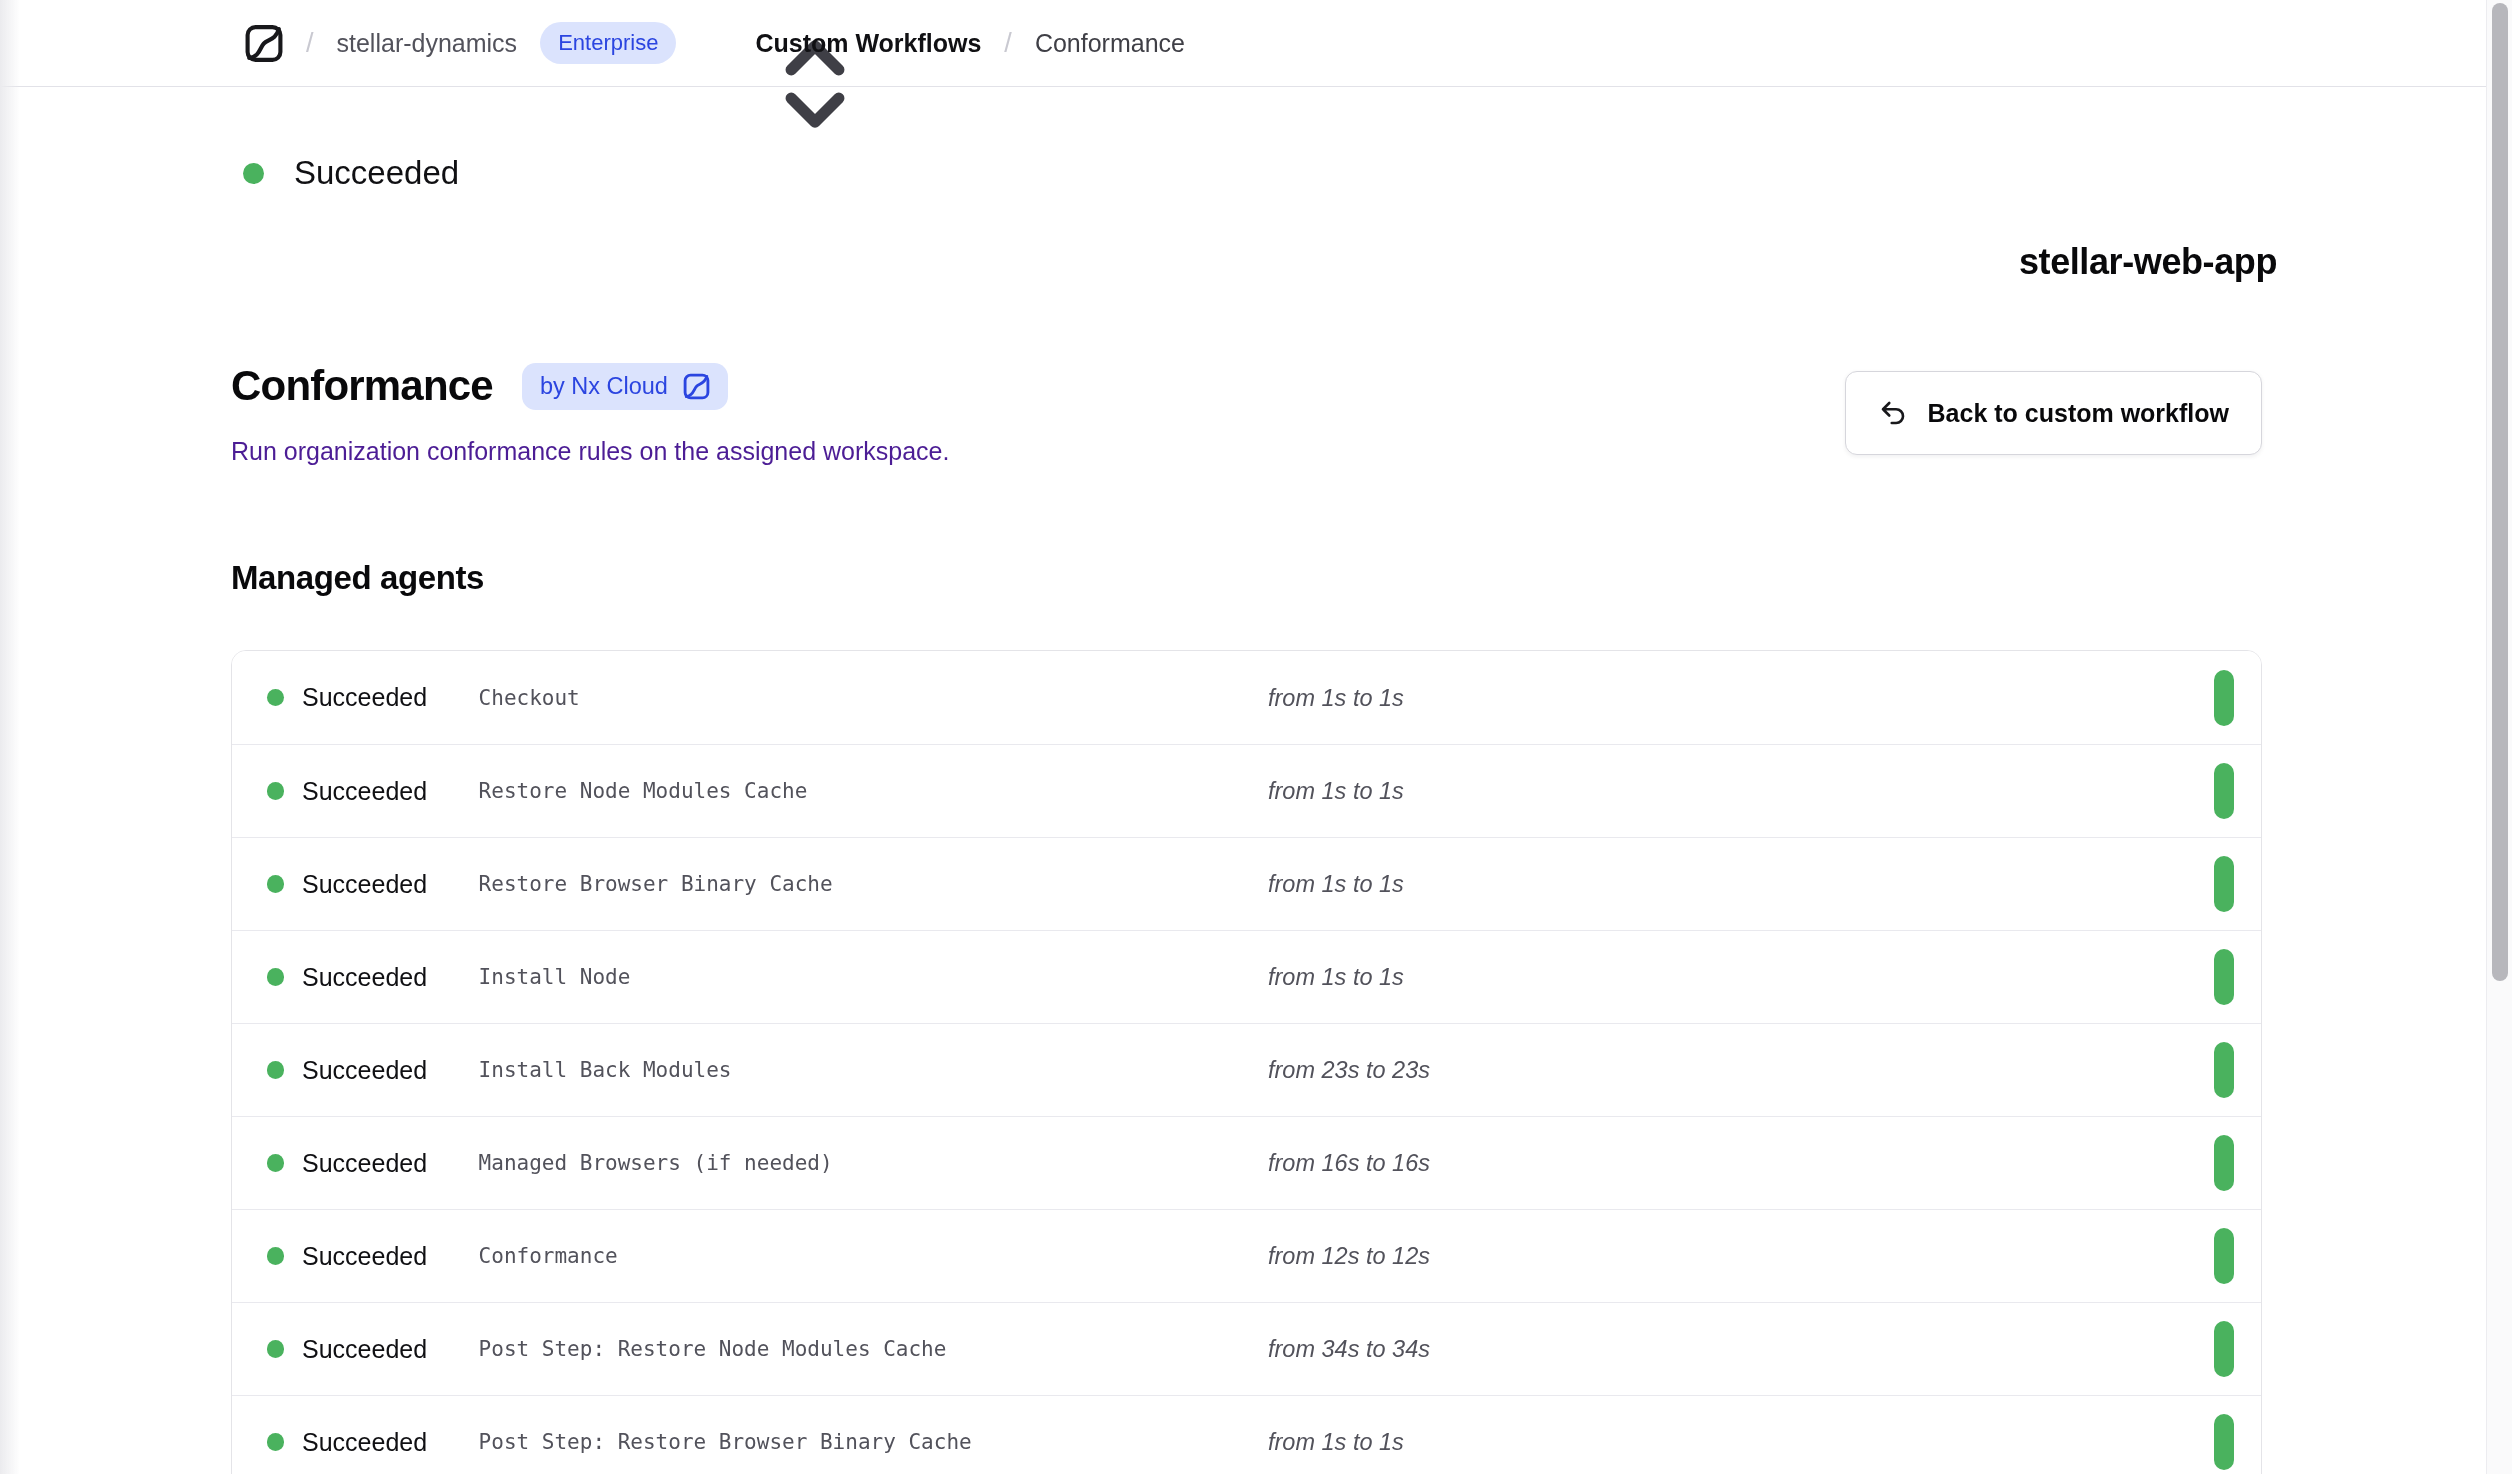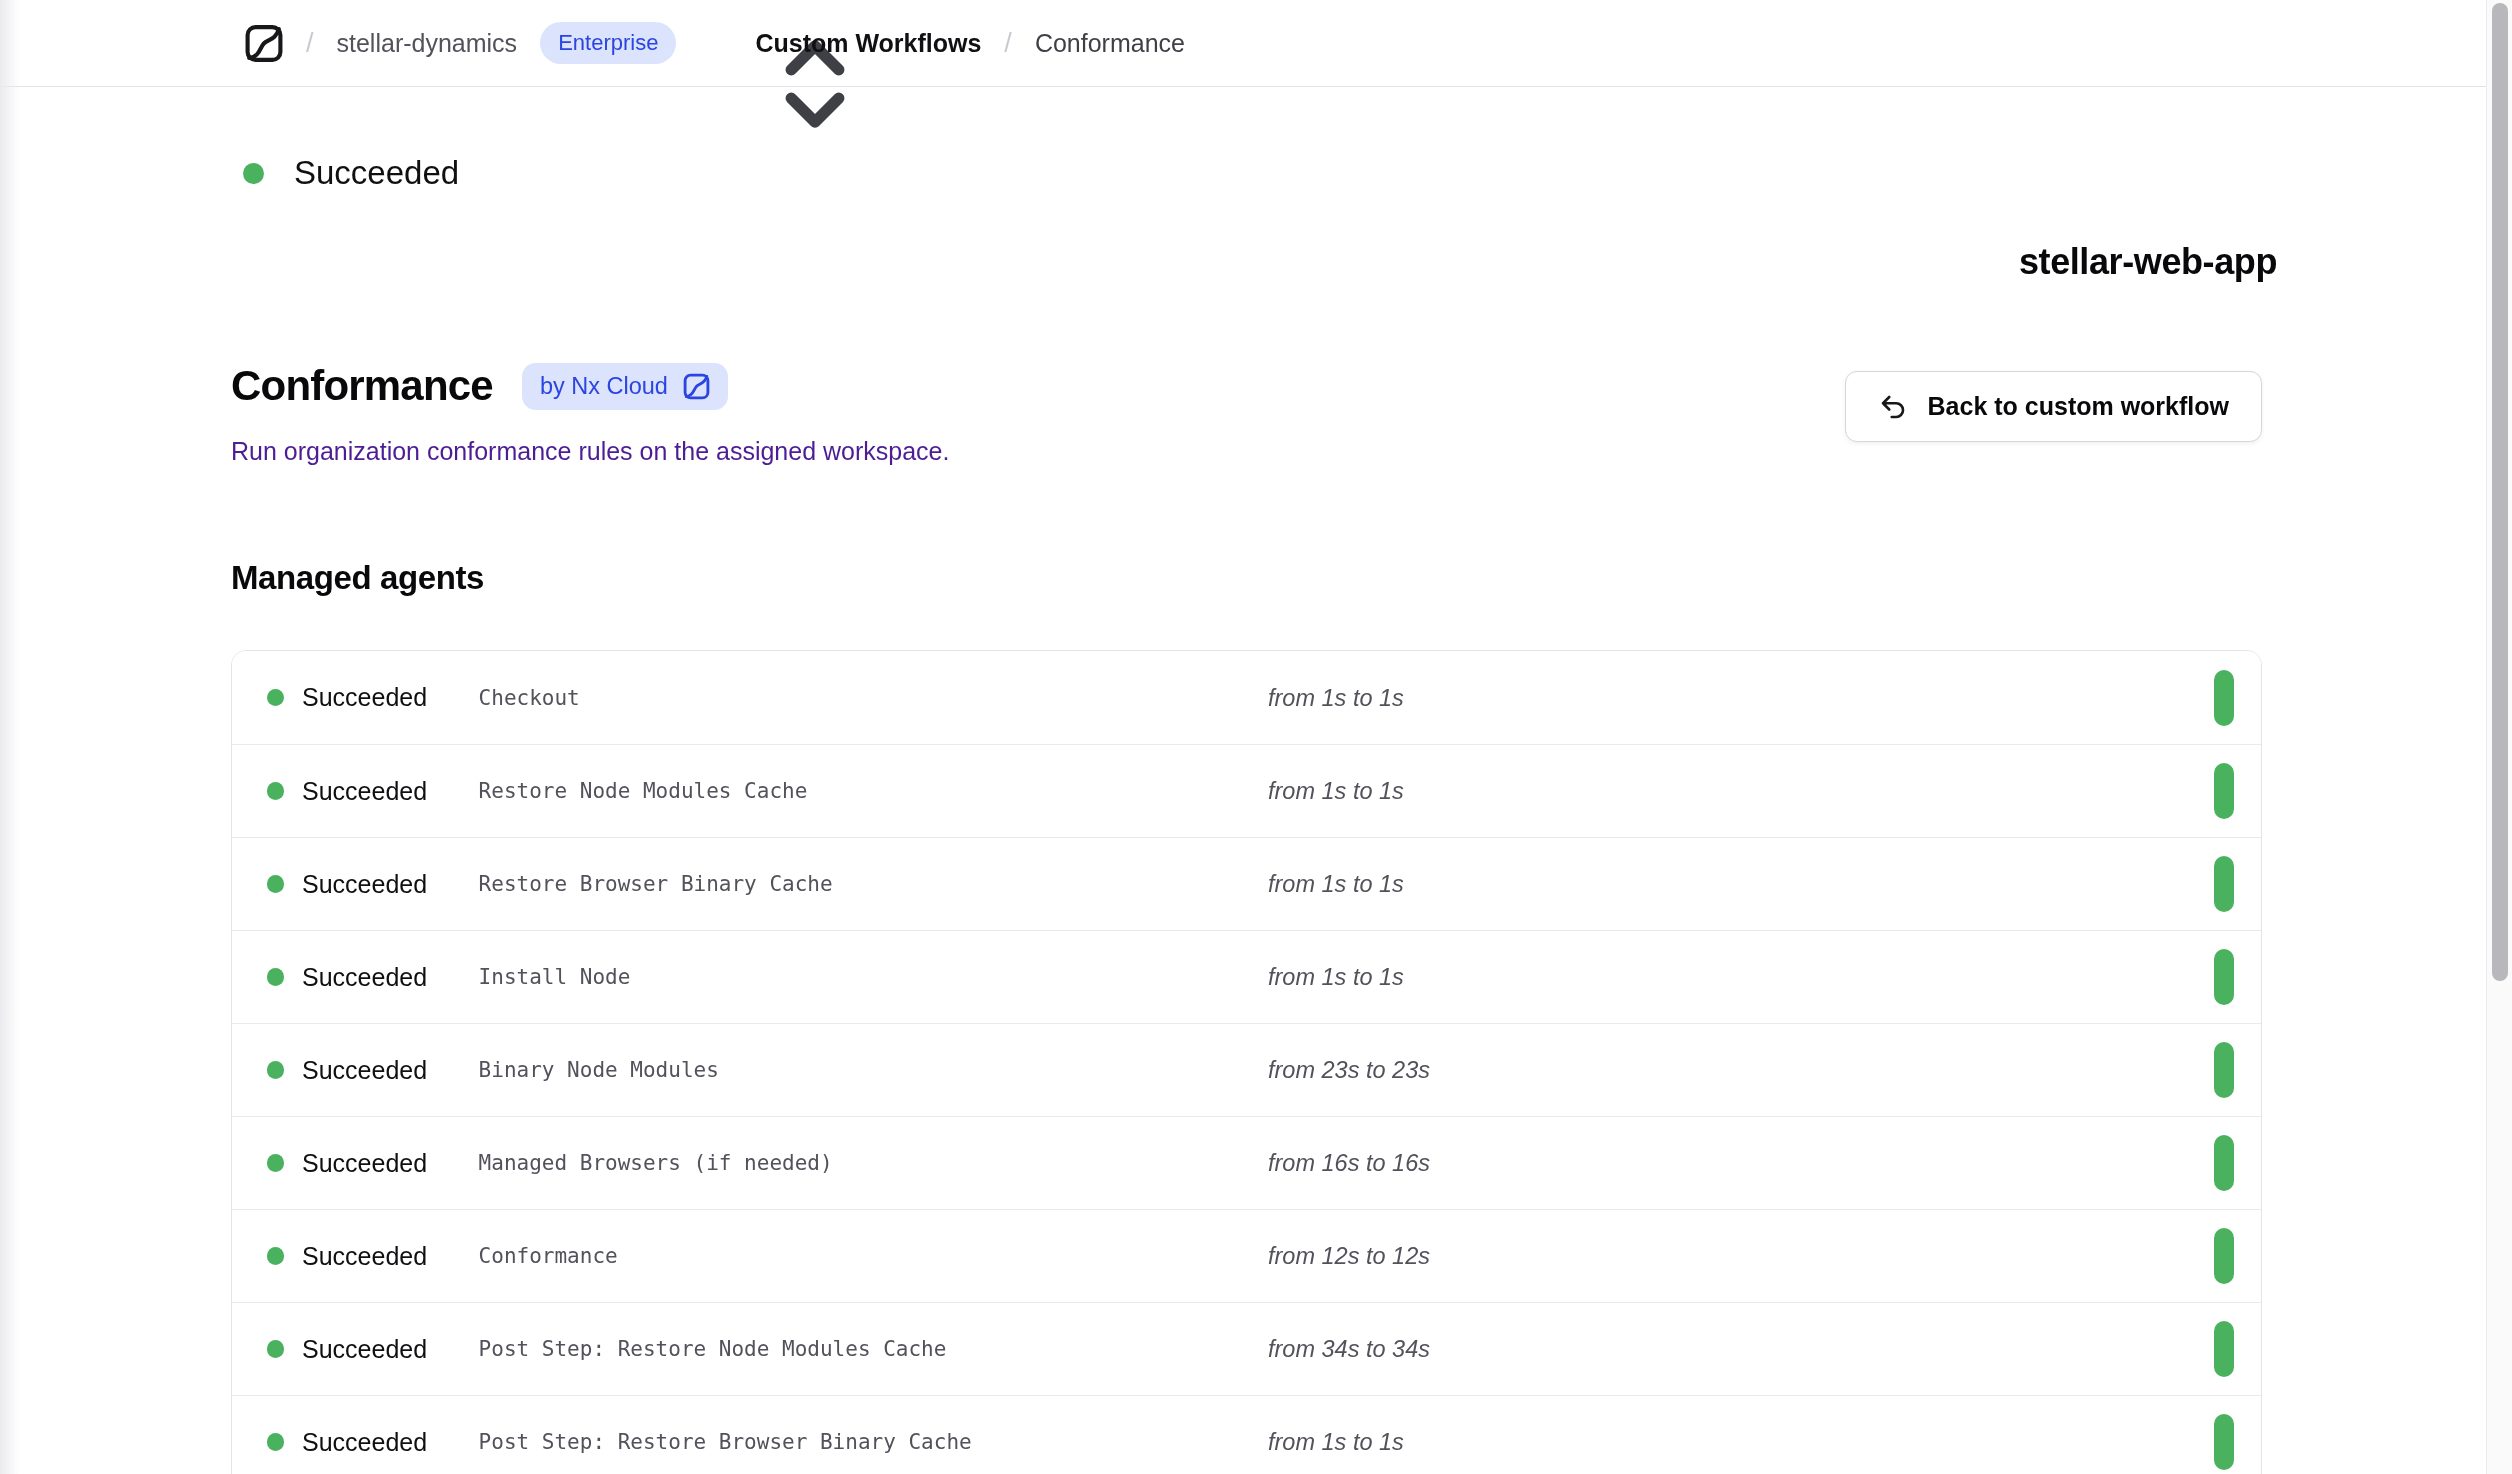--- a/index.html
+++ b/index.html
@@ -82,21 +82,21 @@
   .badge-provider {
     display: flex; align-items: center; gap: 15px;
     background: var(--badge-blue-bg, #dbe3fd); color: var(--accent-blue, #2b45e0);
     font-size: 23.5px; padding: 9px 18px; border-radius: 13.7px; cursor: pointer;
   }
   .badge-provider .mini-logo { width: 27px; height: 29px; }
   .wf-desc { margin-top: 27px; font-size: 25px; color: #4c1d95; }
   .back-btn {
     position: absolute; right: 15px; top: 9px;
     display: flex; align-items: center; gap: 20px;
-    height: 71px; padding: 0 32px;
+    height: 84px; padding: 0 32px;
     background: #fff; border: 1.5px solid #d6d6dc; border-radius: 12px;
     box-shadow: 0 1.5px 4.6px rgba(24,24,27,0.06);
     font-size: 25px; font-weight: 700; color: #09090b; cursor: pointer;
   }
   .back-btn .undo { width: 30px; height: 30px; color: #18181b; }
   h3.agents-heading { margin-top: 93px; font-size: 33px; font-weight: 700; color: #09090b; letter-spacing: -0.4px; }
   
   .agents-card {
     margin-top: 53px; width: 2031px;
     border: 1.5px solid #e4e4e8; border-radius: 15px;
@@ -230,21 +230,21 @@
     <span class="dot"></span>
     <span class="row-status">Succeeded</span>
     <span class="row-name">Install Node</span>
     <span class="row-time">from 1s to 1s</span>
     <span class="row-pill"></span>
   </div>
 
   <div class="agent-row">
     <span class="dot"></span>
     <span class="row-status">Succeeded</span>
-    <span class="row-name">Binary Node Modules</span>
+    <span class="row-name">Install Back Modules</span>
     <span class="row-time">from 23s to 23s</span>
     <span class="row-pill"></span>
   </div>
 
   <div class="agent-row">
     <span class="dot"></span>
     <span class="row-status">Succeeded</span>
     <span class="row-name">Managed Browsers (if needed)</span>
     <span class="row-time">from 16s to 16s</span>
     <span class="row-pill"></span>

